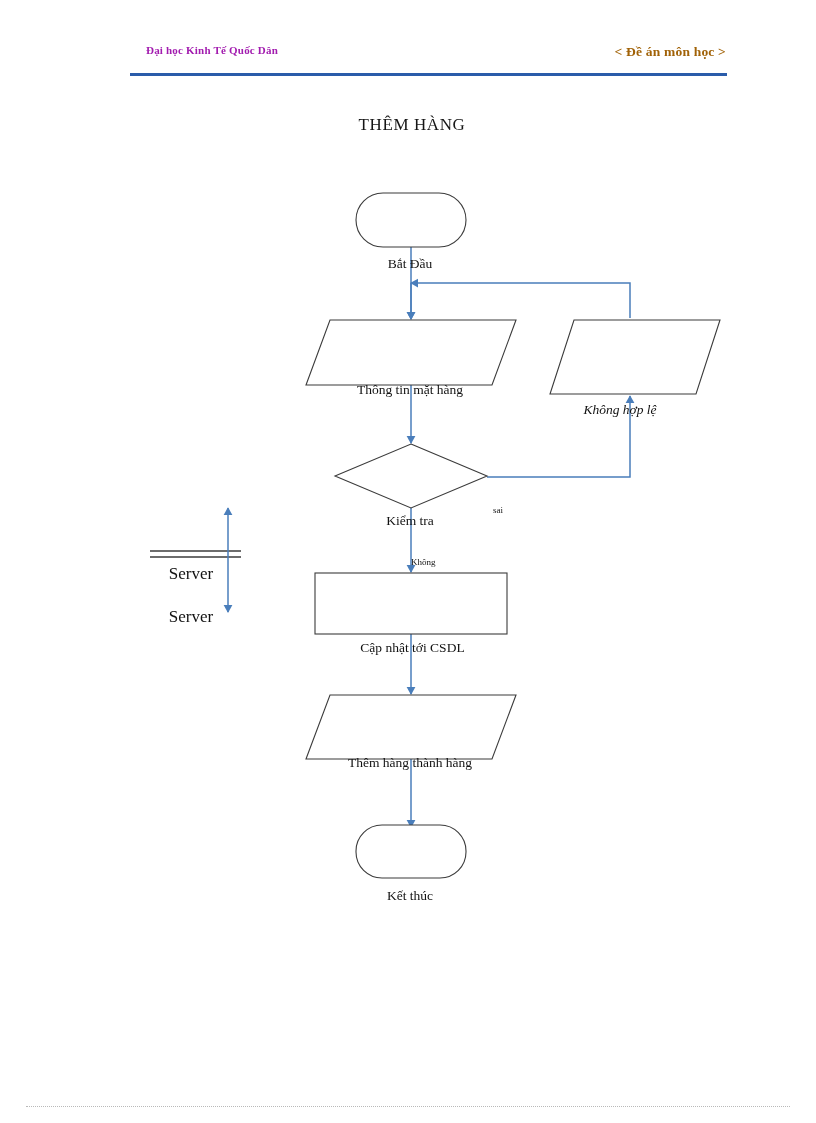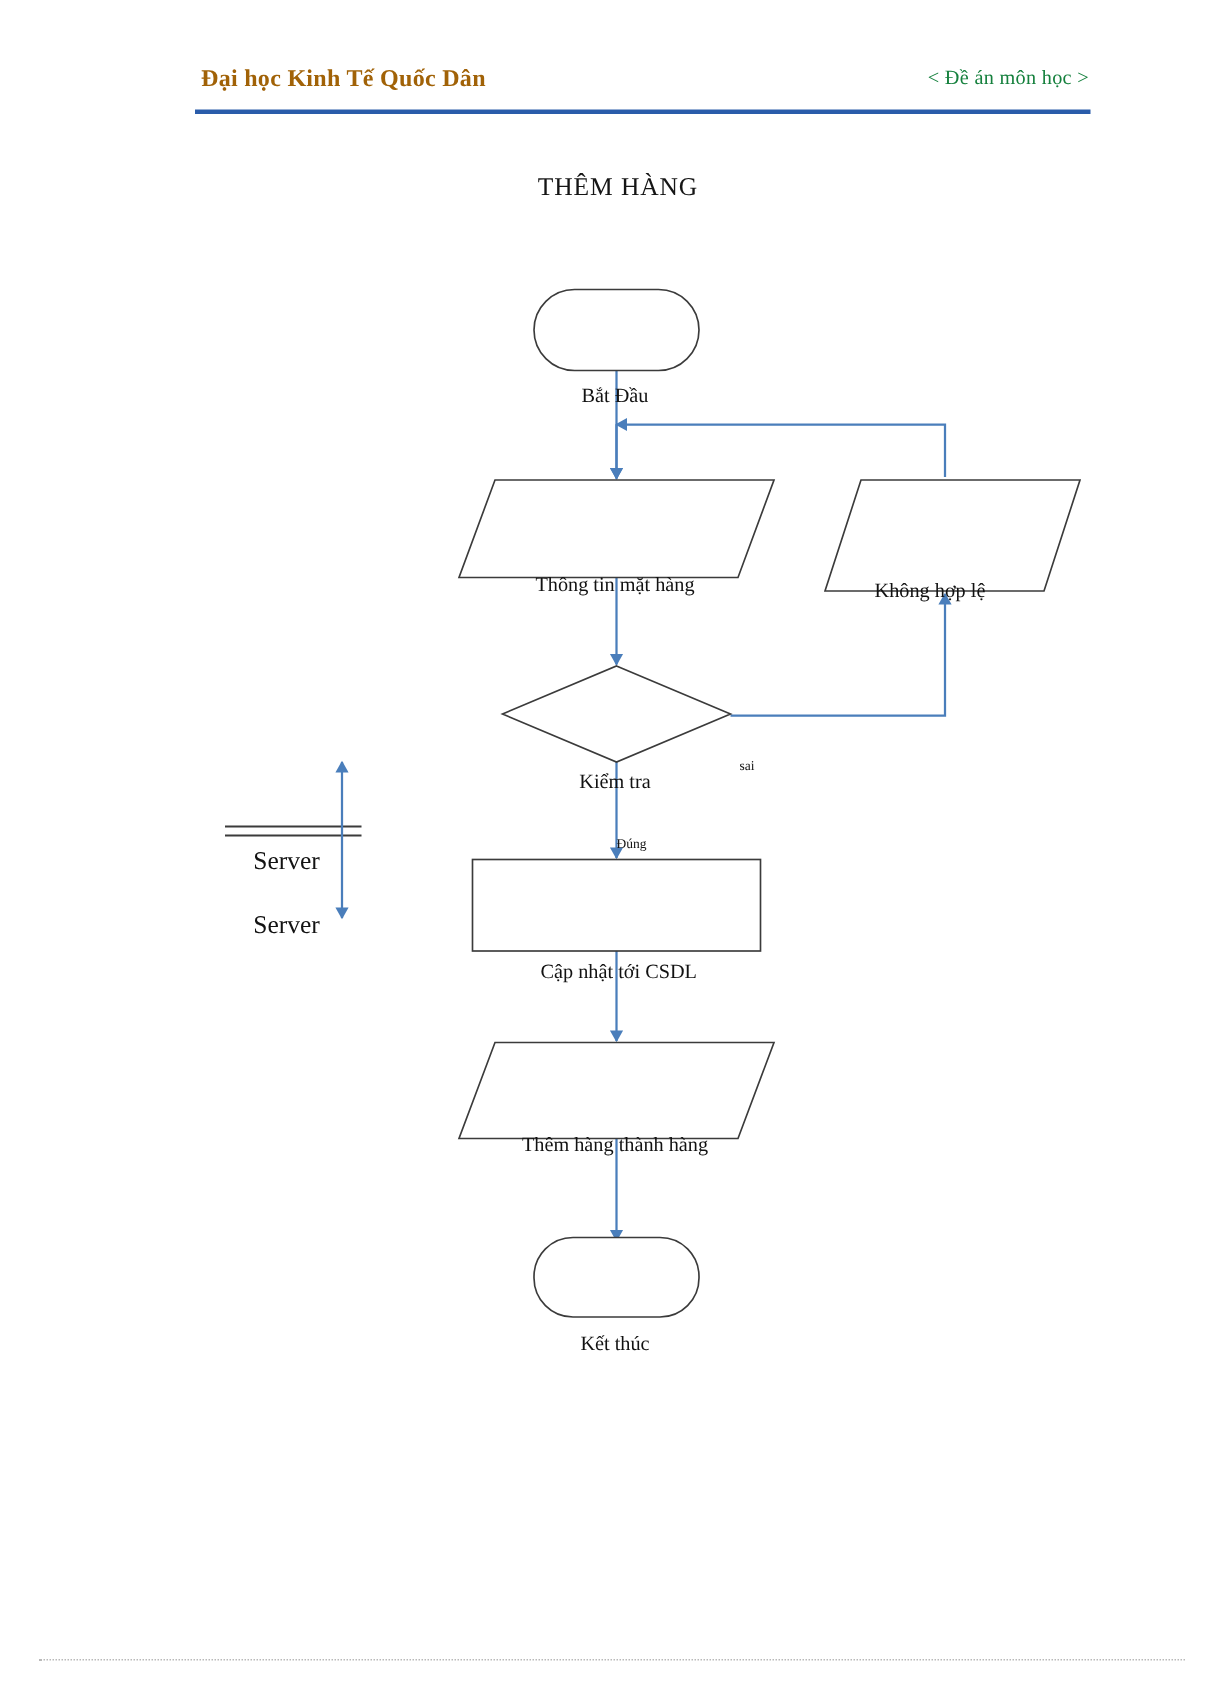--- a/index.html
+++ b/index.html
@@ -18,35 +18,35 @@
   
   #page-header {
     position: absolute;
     left: 130px;
     top: 44px;
     width: 596px;
     height: 26px;
   }
   #header-left {
     position: absolute;
-    left: 4px;
+    left: 16px;
     top: 0;
-    font-size: 16px;
+    font-size: 11px;
     font-weight: bold;
-    color: #a16207;
+    color: #a21caf;
     white-space: nowrap;
     letter-spacing: 0.2px;
   }
   #header-right {
     position: absolute;
     right: 0;
     top: 0;
     font-size: 13.5px;
-    font-weight: normal;
-    color: #15803d;
+    font-weight: bold;
+    color: #a16207;
     white-space: nowrap;
     letter-spacing: 0.2px;
   }
   #header-rule {
     position: absolute;
     left: 130px;
     top: 73px;
     width: 597px;
     height: 3px;
     background: #2a5caa;
@@ -107,21 +107,21 @@
     line-height: 1.32;
     pointer-events: none;
     margin-top: 44px;
   }
   .node-label.sz-normal { font-size: 13.5px; }
   .node-label.sz-small  { font-size: 9px; }
   .node-label.sz-side   { font-size: 17px; }
 
   #label-start     { left: 355px; top: 211px; width: 110px; }
   #label-input     { left: 330px; top: 337px; width: 160px; }
-  #label-invalid   { left: 545px; top: 341px; width: 150px; }
+  #label-invalid   { left: 545px; top: 357px; width: 150px; font-style: italic; }
   #label-check     { left: 355px; top: 468px; width: 110px; }
   #label-edge-sai  { left: 493px; top: 461px; width: 30px; text-align: left; }
   #label-edge-dung { left: 411px; top: 513px; width: 40px; text-align: left; }
   #label-process   { left: 325px; top: 595px; width: 175px; }
   #label-success   { left: 330px; top: 710px; width: 160px; }
   #label-end       { left: 355px; top: 843px; width: 110px; font-family: Liberation Serif, serif; }
   #label-client    { left: 148px; top: 519px; width: 86px; }
   #label-server    { left: 148px; top: 562px; width: 86px; }
 </style>
 </head>
@@ -185,21 +185,21 @@
 <div class="node-label sz-normal" id="label-start">Bắt Đầu</div>
 
 <div class="node-label sz-normal" id="label-input">Thông tin mặt hàng</div>
 
 <div class="node-label sz-normal" id="label-invalid">Không hợp lệ</div>
 
 <div class="node-label sz-normal" id="label-check">Kiểm tra</div>
 
 <div class="node-label sz-small" id="label-edge-sai">sai</div>
 
-<div class="node-label sz-small" id="label-edge-dung">Đúng</div>
+<div class="node-label sz-small" id="label-edge-dung">Không</div>
 
 <div class="node-label sz-normal" id="label-process">Cập nhật tới CSDL</div>
 
 <div class="node-label sz-normal" id="label-success">Thêm hàng thành hàng</div>
 
 <div class="node-label sz-normal" id="label-end">Kết thúc</div>
 
 <div class="node-label sz-side" id="label-client">Server</div>
 
 <div class="node-label sz-side" id="label-server">Server</div>

